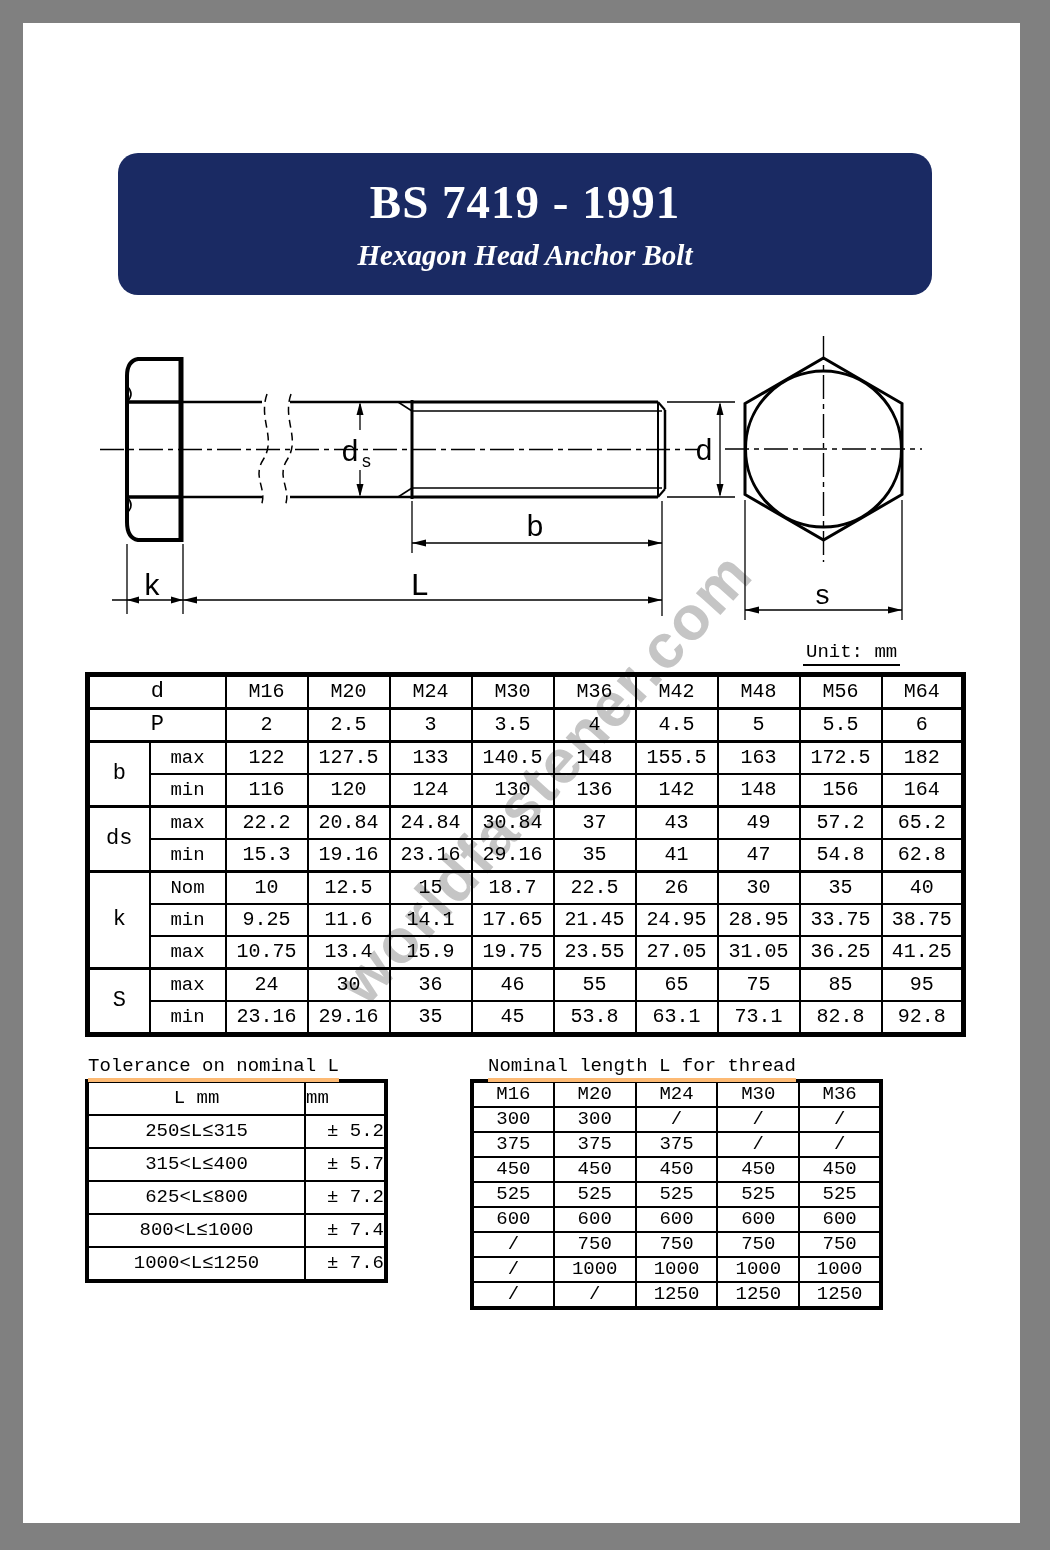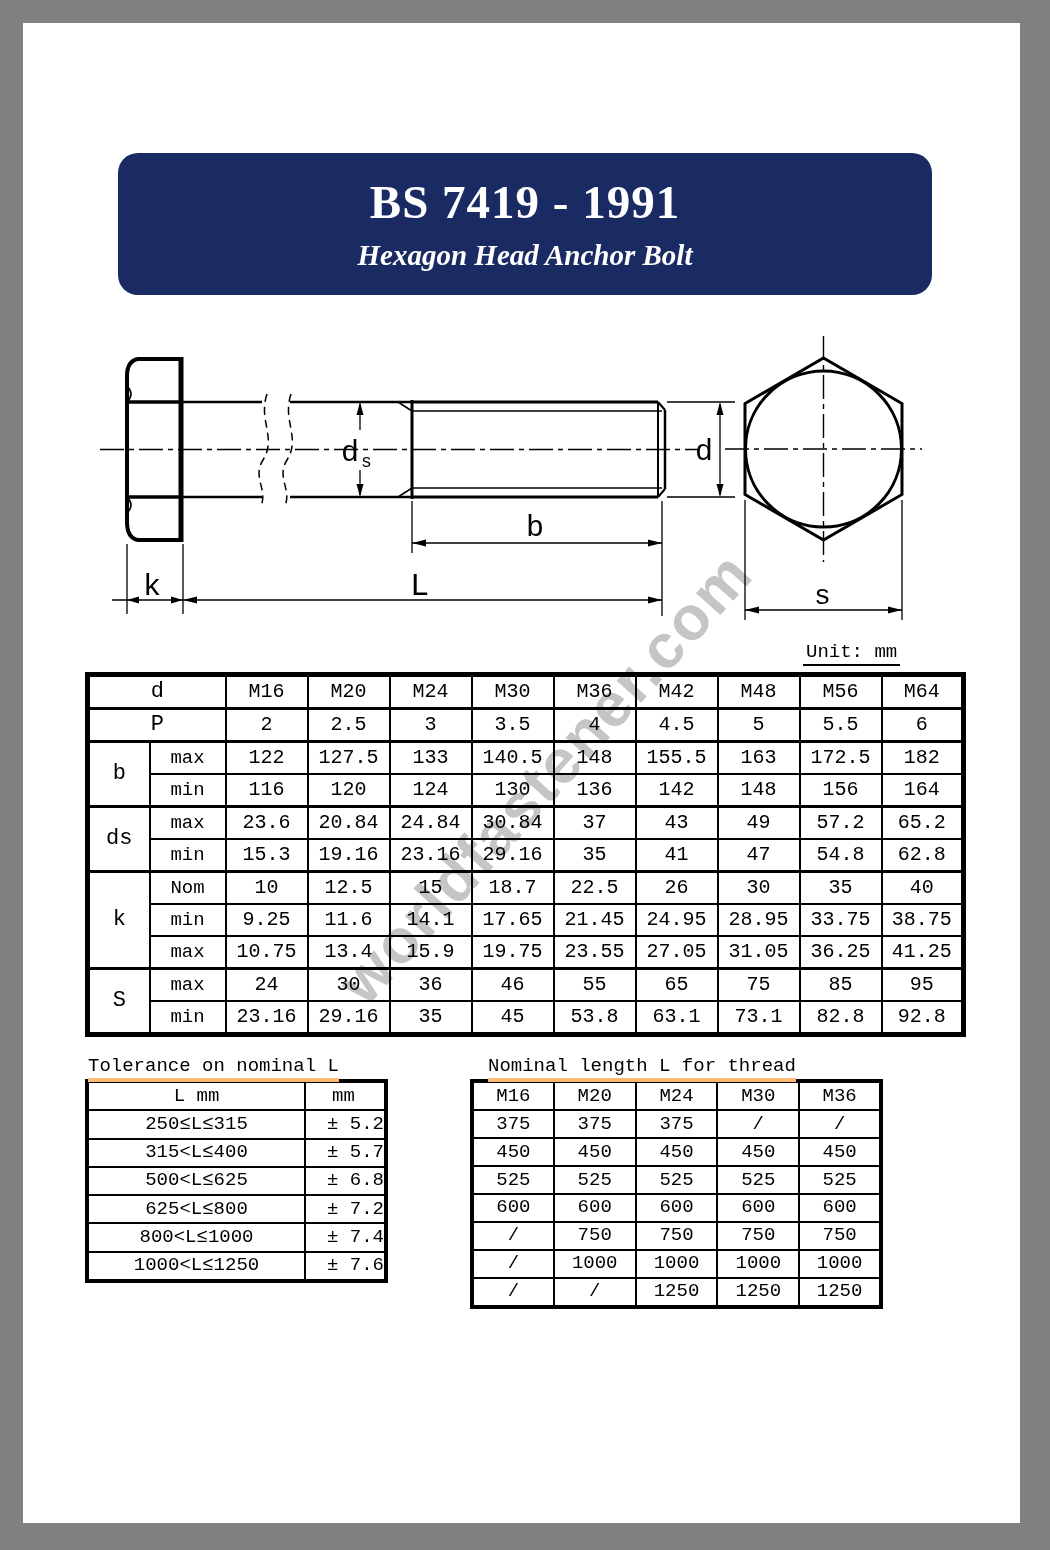--- a/index.html
+++ b/index.html
@@ -55,21 +55,21 @@
   .main-table{left:85px;top:672px;width:880px;height:358px;border:5px solid #000;}
   .main-table td{height:30px;}
   .main-table td.rowlab{font-size:22px;}
   .main-table td.sublab{font-size:19px;}
   .main-table tr.grp td{border-top:3px solid #000;}
 
   
   .tol-table{left:85px;top:1079px;width:303px;height:204px;border:4px solid #000;}
   .tol-table td{font-size:19px;height:23px;}
   .tol-table td.tolval{text-align:right;padding-left:16px;}
-  .tol-table td.unit-right{text-align:center;padding-right:3px;}
+  .tol-table td.unit-right{text-align:left;padding-right:3px;}
 
   
   .thr-table{left:470px;top:1079px;width:413px;height:230px;border:4px solid #000;}
   .thr-table td{font-size:19px;height:23px;}
 </style>
 </head>
 <body>
 
 <div class="page"></div>
 
@@ -226,21 +226,21 @@
     <td>130</td>
     <td>136</td>
     <td>142</td>
     <td>148</td>
     <td>156</td>
     <td>164</td>
   </tr>
   <tr class="grp">
     <td class="rowlab" rowspan="2">ds</td>
     <td class="sublab">max</td>
-    <td>23.6</td>
+    <td>22.2</td>
     <td>20.84</td>
     <td>24.84</td>
     <td>30.84</td>
     <td>37</td>
     <td>43</td>
     <td>49</td>
     <td>57.2</td>
     <td>65.2</td>
   </tr>
   <tr>
@@ -333,24 +333,20 @@
   </tr>
   <tr>
     <td>250≤L≤315</td>
     <td class="tolval">± 5.2</td>
   </tr>
   <tr>
     <td>315&lt;L≤400</td>
     <td class="tolval">± 5.7</td>
   </tr>
   <tr>
-    <td>500&lt;L≤625</td>
-    <td class="tolval">± 6.8</td>
-  </tr>
-  <tr>
     <td>625&lt;L≤800</td>
     <td class="tolval">± 7.2</td>
   </tr>
   <tr>
     <td>800&lt;L≤1000</td>
     <td class="tolval">± 7.4</td>
   </tr>
   <tr>
     <td>1000&lt;L≤1250</td>
     <td class="tolval">± 7.6</td>
@@ -369,20 +365,27 @@
     </colgroup>
   <tbody>
       <tr>
     <td>M16</td>
     <td>M20</td>
     <td>M24</td>
     <td>M30</td>
     <td>M36</td>
   </tr>
   <tr>
+    <td>300</td>
+    <td>300</td>
+    <td>/</td>
+    <td>/</td>
+    <td>/</td>
+  </tr>
+  <tr>
     <td>375</td>
     <td>375</td>
     <td>375</td>
     <td>/</td>
     <td>/</td>
   </tr>
   <tr>
     <td>450</td>
     <td>450</td>
     <td>450</td>

